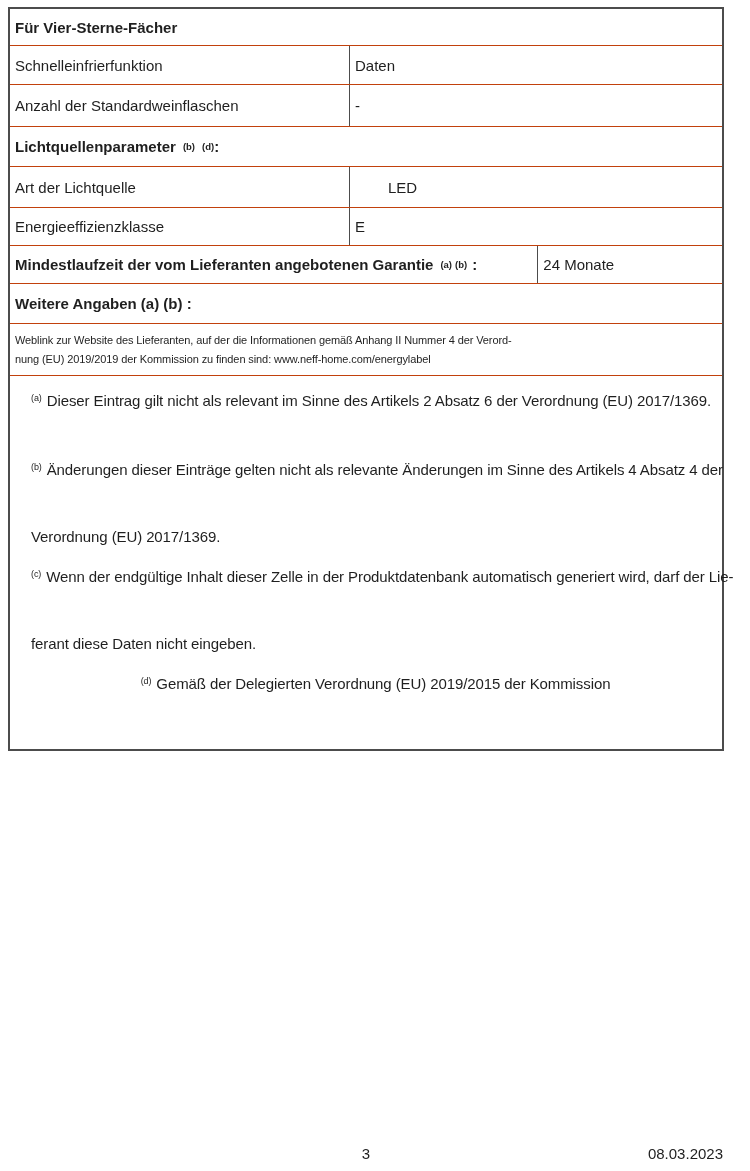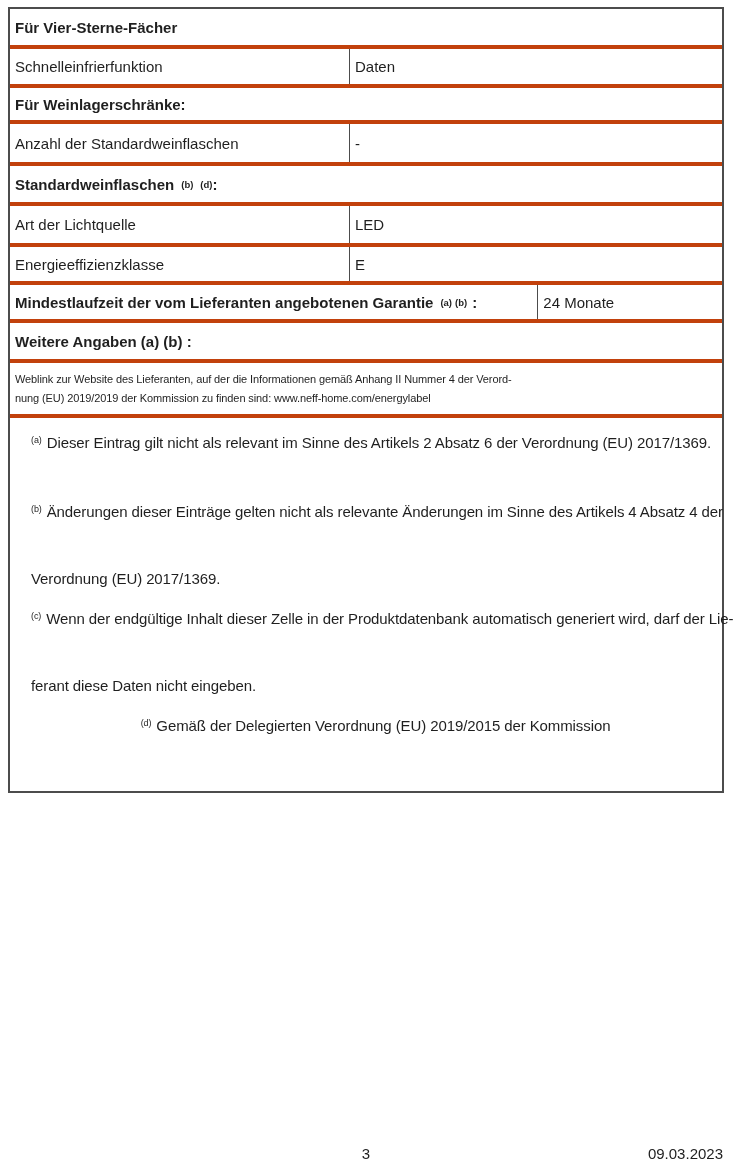--- a/index.html
+++ b/index.html
@@ -13,21 +13,21 @@
   .page { position: relative; width: 750px; height: 1171px; }
 
   
   .tbl {
     position: absolute;
     left: 8px; top: 7px;
     width: 716px;
     border: 2px solid #4c4c4c;
     background: #ffffff;
   }
-  .row { display: flex; align-items: stretch; border-top: 4px solid #c2410c; }
+  .row { display: flex; align-items: stretch; border-top: 1px solid #c2410c; }
   .row:first-child { border-top: none; }
   .cell {
     display: flex; align-items: center;
     padding: 2px 4px 2px 5px;
     font-size: 15px; line-height: 19px;
     min-width: 0;
   }
   .cell.label { width: 47.75%; border-right: 1px solid #4c4c4c; }
   .cell.value { flex: 1; }
   .row.wide-label .cell.label { width: 74.2%; }
@@ -39,21 +39,21 @@
   }
   sup.marker.gap { margin-left: 7px; }
   .suffix { font-weight: bold; }
   .suffix.spaced { margin-left: 5px; }
 
   
   .rh36 { min-height: 36px; }
   .rh38 { min-height: 38px; }
   .rh39 { min-height: 39px; }
   .rh40 { min-height: 40px; }
-  .rh41 { min-height: 41px; }
+  .rh41 { min-height: 41px; gap: 33px; }
   .rh42 { min-height: 42px; }
 
   
   .row.para { display: block; min-height: 52px; padding: 7px 2px 6px 5px; }
   .row.para .ln { display: block; white-space: nowrap; font-size: 11px; line-height: 19px; letter-spacing: -0.1px; }
   .row.para .ln .inline { white-space: nowrap; }
 
   
   .row.notes { display: block; min-height: 193px; padding: 13px 2px 8px 21px; }
   .row.notes p { margin: 0 0 19px 0; font-size: 15px; line-height: 19px; letter-spacing: -0.1px; }
@@ -94,38 +94,33 @@
 
     <div class="row rh39">
       <div class="cell label">
         <span>Schnelleinfrierfunktion</span>
       </div>
       <div class="cell value">
         <span>Daten</span>
       </div>
     </div>
 
-    <div class="row rh36">
-      <div class="cell full">
-        <span class="b">Für Weinlagerschränke:</span>
-      </div>
-    </div>
 
     <div class="row rh42">
       <div class="cell label">
         <span>Anzahl der Standardweinflaschen</span>
       </div>
       <div class="cell value">
         <span>-</span>
       </div>
     </div>
 
     <div class="row rh40">
       <div class="cell full">
-        <span class="b">Standardweinflaschen</span>
+        <span class="b">Lichtquellenparameter</span>
           <sup class="marker gap">(b)</sup>
           <sup class="marker gap">(d)</sup>
           <span class="suffix">:</span>
       </div>
     </div>
 
     <div class="row rh41">
       <div class="cell label">
         <span>Art der Lichtquelle</span>
       </div>
@@ -178,16 +173,16 @@
       </p>
       <p>
         <sup class="fnmark">(d)</sup><span class="ln1">Gemäß der Delegierten Verordnung (EU) 2019/2015 der Kommission</span><span class="ln2"></span>
       </p>
     </div>
 
   </div>
 
   <div class="footer">
     <span class="pageno">3</span>
-    <span class="date">09.03.2023</span>
+    <span class="date">08.03.2023</span>
   </div>
 
 </div>
 
 </body></html>

